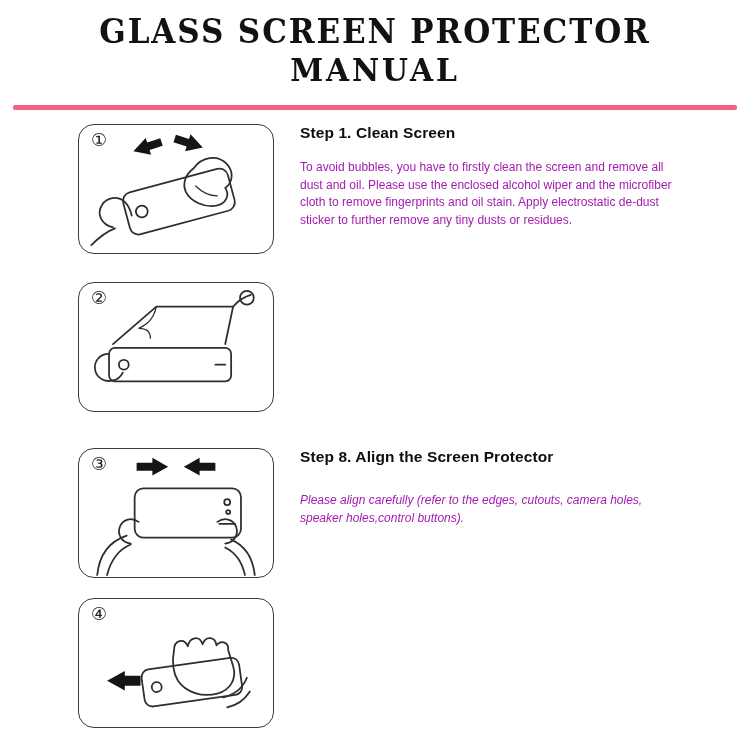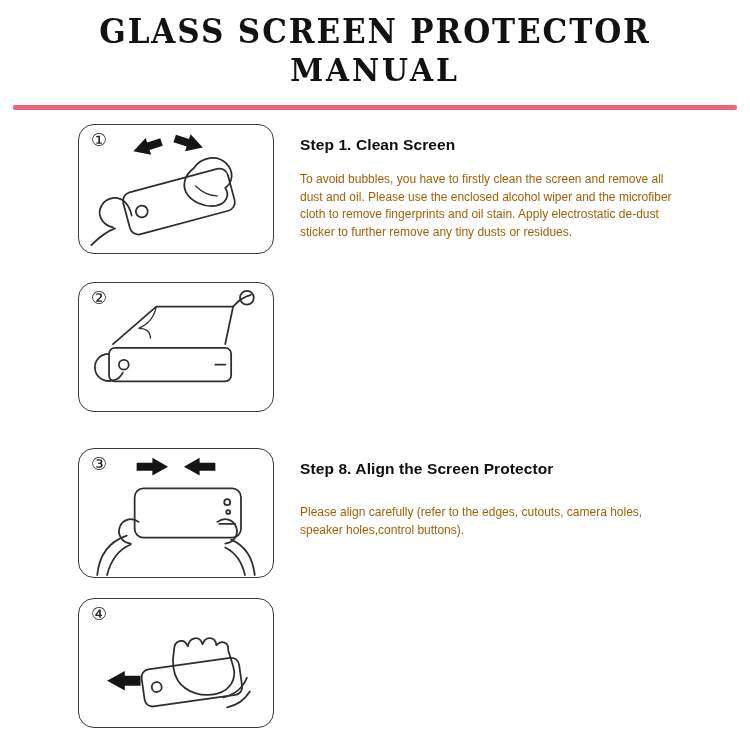--- a/index.html
+++ b/index.html
@@ -39,30 +39,30 @@
   .stepnum {
     position:absolute; top:6px; left:12px;
     font-family:"DejaVu Sans", sans-serif;
     font-size:18px; color:#222; line-height:1;
   }
   svg.illus { position:absolute; left:0; top:0; width:100%; height:100%; }
   .ln { fill:none; stroke:#2e2e2e; stroke-width:1.8; stroke-linecap:round; stroke-linejoin:round; }
   .thin { fill:none; stroke:#2e2e2e; stroke-width:1.3; stroke-linecap:round; }
   .ar { fill:#151515; stroke:none; }
 
-  .text { flex:1; padding-top:0;margin-top:12px; }
+  .text { flex:1; padding-top:0; }
   .step h2 {
     font-size:15.5px; font-weight:bold; color:#0e0e0e;
     letter-spacing:0.1px;
   }
   .step p {
     margin-top:17px; font-size:12px; line-height:1.47;
-    color:#a16207; max-width:380px;
+    color:#a21caf; max-width:380px;
   }
-  .s3 p { margin-top:26px; }
+  .s3 p { margin-top:26px;font-style:italic; }
 </style>
 </head>
 <body>
 
 <div class="page">
 
   <div class="title-line l1">GLASS SCREEN PROTECTOR</div>
   <div class="title-line l2">MANUAL</div>
   <div class="divider" style="background-color: rgb(242, 97, 126);"></div>
 

